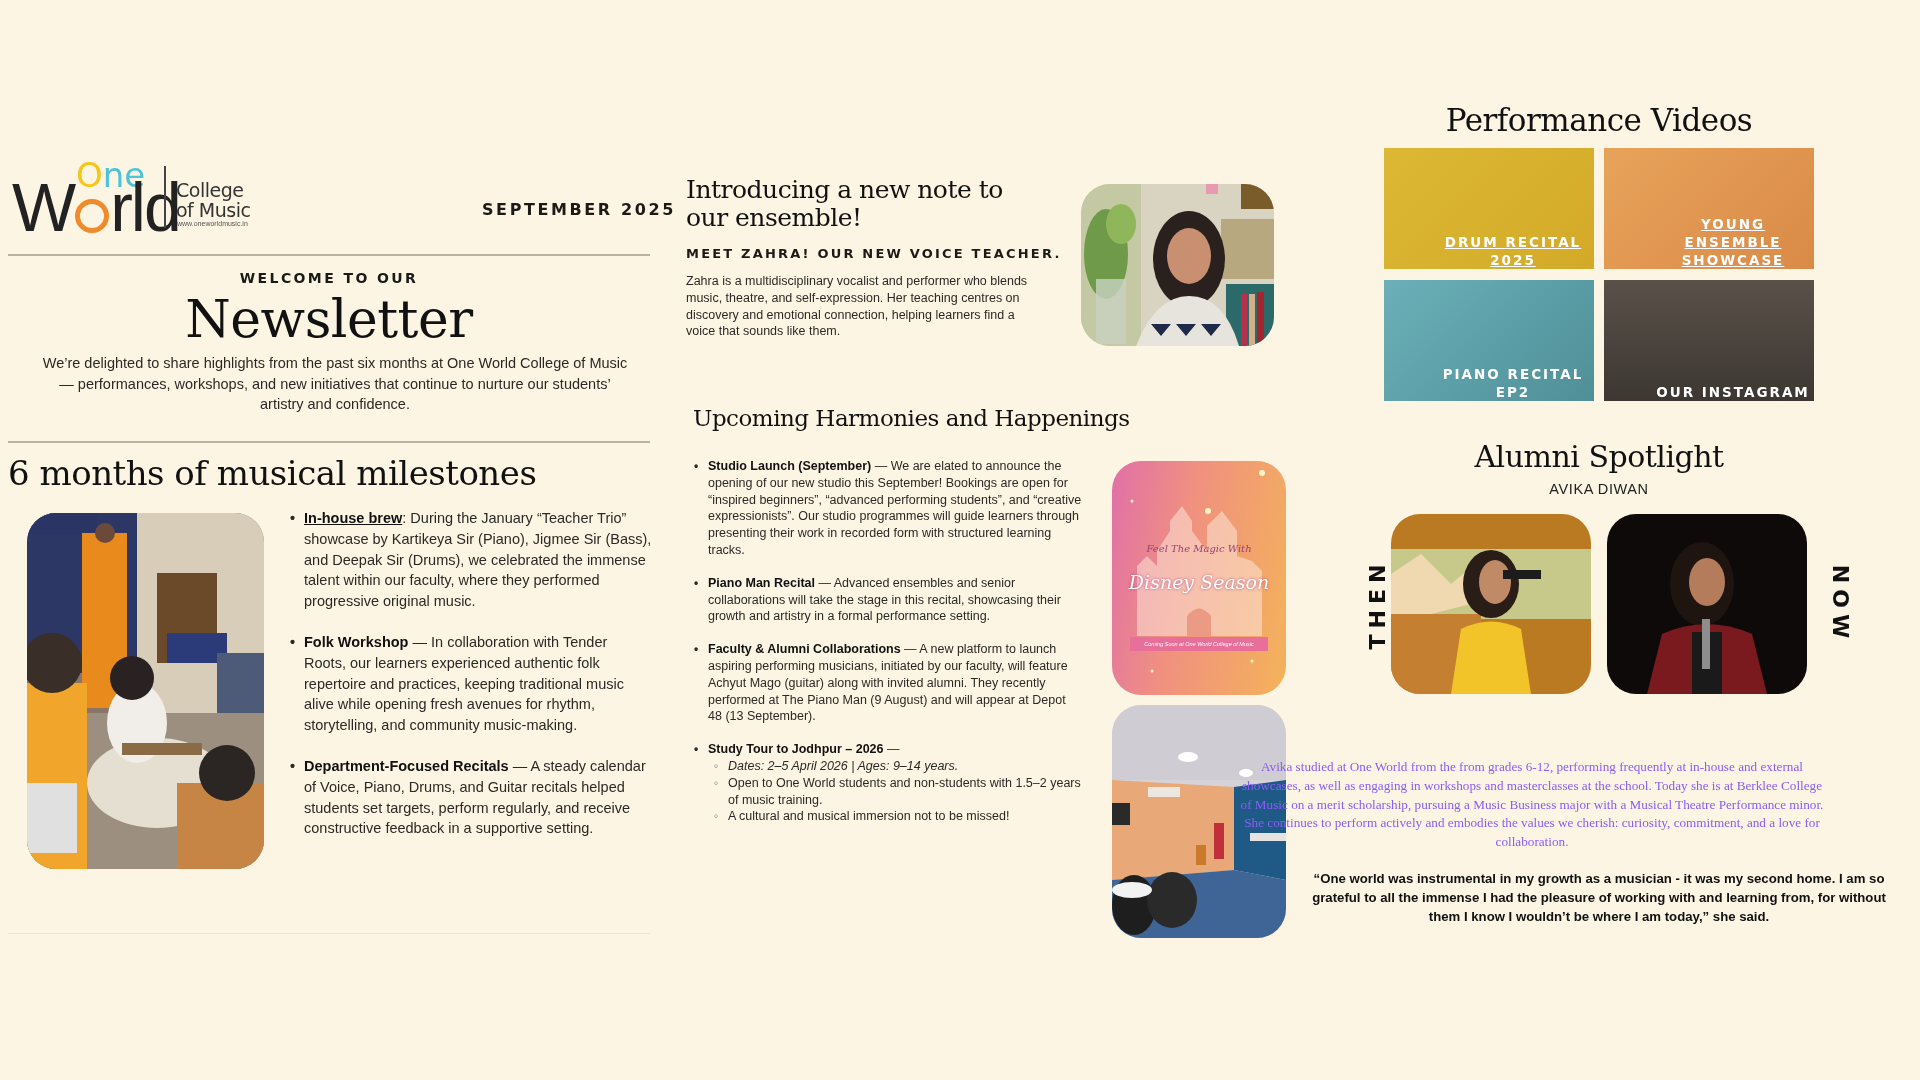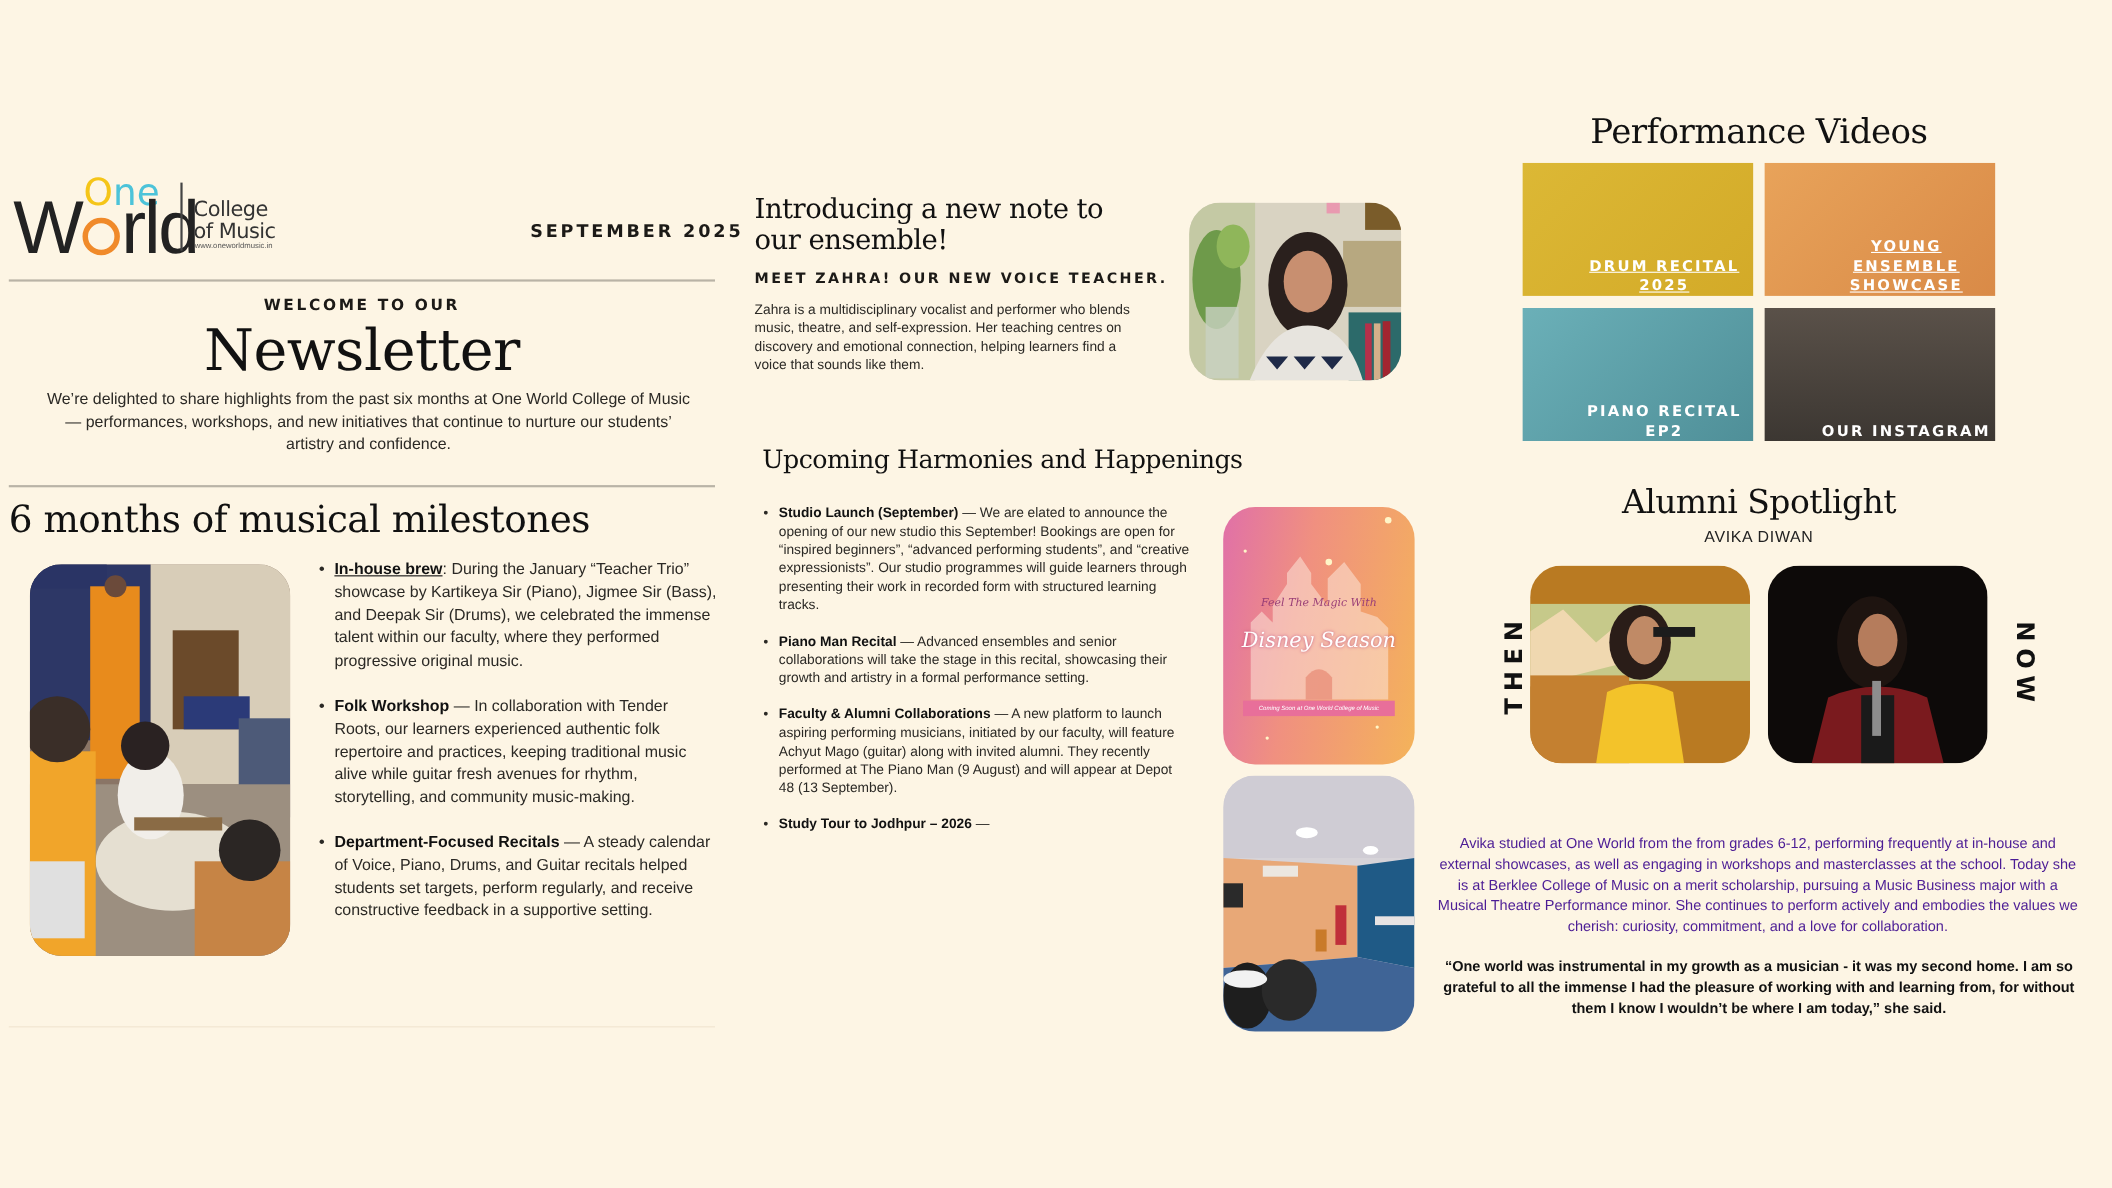--- a/index.html
+++ b/index.html
@@ -60,21 +60,21 @@
   .tile .bg { position: absolute; inset: 0; }
   .tile span.lbl { position: relative; color: #fff; font-family: "DejaVu Sans", sans-serif; font-weight: bold; font-size: 13.5px; letter-spacing: 2px; line-height: 18px; text-transform: uppercase; }
   .tile span.lbl.ul { text-decoration: underline; }
 
   .alumni-title { left: 1384px; width: 430px; top: 437px; text-align: center; font-size: 30px; line-height: 40px; }
   .alumni-name { left: 1384px; width: 430px; top: 481px; text-align: center; font-size: 14.5px; letter-spacing: 0.6px; color: #222; }
   .vert { position: absolute; font-family: "DejaVu Sans", sans-serif; font-weight: bold; font-size: 22px; letter-spacing: 6px; color: #111; }
   .then { left: 1332px; top: 592px; transform: rotate(-90deg); transform-origin: center; width: 90px; text-align: center; }
   .now { left: 1795px; top: 592px; transform: rotate(90deg); transform-origin: center; width: 90px; text-align: center; }
 
-  .alumni-text { left: 1305px; width: 586px; top: 758px; text-align: center; font-size: 13.2px; line-height: 18.8px; color: #4c1d95; }
+  .alumni-text { left: 1239px; width: 586px; top: 758px; text-align: center; font-size: 13.2px; line-height: 18.8px; color: #8b5cf6; font-family: Liberation Serif, serif; }
   .quote { left: 1310px; width: 578px; top: 870px; text-align: center; font-size: 13.2px; line-height: 18.8px; font-weight: bold; color: #111; }
 </style>
 </head>
 <body>
 
 <div class="abs logo">
   <div class="one"><span class="o">O</span><span class="ne">ne</span></div>
   <div class="world">W<span class="oo"></span>rld</div>
   <div class="vbar"></div>
   <div class="college">
@@ -114,21 +114,21 @@
     <circle cx="25" cy="150" r="30" fill="#3a2e28"></circle>
     <rect x="0" y="270" width="50" height="70" fill="#e0e0e0"></rect>
     <rect x="150" y="270" width="87" height="86" fill="#c68445"></rect>
     <circle cx="200" cy="260" r="28" fill="#2b2624"></circle>
     <rect x="95" y="230" width="80" height="12" fill="#8a6b45"></rect>
   </svg>
 </div>
 
 <ul class="abs bullets left-bullets body-text">
   <li><span class="b u">In-house brew</span><span>: </span><span>During the January “Teacher Trio” showcase by Kartikeya Sir (Piano), Jigmee Sir (Bass), and Deepak Sir (Drums), we celebrated the immense talent within our faculty, where they performed progressive original music.</span></li>
-  <li><span class="b">Folk Workshop</span><span> — </span><span>In collaboration with Tender Roots, our learners experienced authentic folk repertoire and practices, keeping traditional music alive while guitar fresh avenues for rhythm, storytelling, and community music-making.</span></li>
+  <li><span class="b">Folk Workshop</span><span> — </span><span>In collaboration with Tender Roots, our learners experienced authentic folk repertoire and practices, keeping traditional music alive while opening fresh avenues for rhythm, storytelling, and community music-making.</span></li>
   <li><span class="b">Department-Focused Recitals</span><span> — </span><span>A steady calendar of Voice, Piano, Drums, and Guitar recitals helped students set targets, perform regularly, and receive constructive feedback in a supportive setting.</span></li>
 </ul>
 
 <div class="divider" style="left:8px; top:933px; width:642px; height:1px; background:#efe4cf;"></div>
 
 <div class="abs intro-title serif-display">Introducing a new note to our ensemble!</div>
 <div class="abs meet caps">MEET ZAHRA! OUR NEW VOICE TEACHER.</div>
 <div class="abs zahra-text small-text">Zahra is a multidisciplinary vocalist and performer who blends music, theatre, and self-expression. Her teaching centres on discovery and emotional connection, helping learners find a voice that sounds like them.</div>
 
 <div class="photo" style="left:1081px; top:184px; width:193px; height:162px;">
@@ -152,20 +152,25 @@
   </svg>
 </div>
 
 <div class="abs upcoming-title serif-display">Upcoming Harmonies and Happenings</div>
 
 <ul class="abs bullets mid-bullets small-text">
   <li><span class="b">Studio Launch (September)</span><span> — We are elated to announce the opening of our new studio this September! Bookings are open for “inspired beginners”, “advanced performing students”, and “creative expressionists”. Our studio programmes will guide learners through presenting their work in recorded form with structured learning tracks.</span></li>
   <li><span class="b">Piano Man Recital</span><span> — Advanced ensembles and senior collaborations will take the stage in this recital, showcasing their growth and artistry in a formal performance setting.</span></li>
   <li><span class="b">Faculty &amp; Alumni Collaborations</span><span> — A new platform to launch aspiring performing musicians, initiated by our faculty, will feature Achyut Mago (guitar) along with invited alumni. They recently performed at The Piano Man (9 August) and will appear at Depot 48 (13 September).</span></li>
   <li><span class="b">Study Tour to Jodhpur – 2026</span><span> —</span>
+    <ul class="sub">
+      <li class="i">Dates: 2–5 April 2026 | Ages: 9–14 years.</li>
+      <li>Open to One World students and non-students with 1.5–2 years of music training.</li>
+      <li>A cultural and musical immersion not to be missed!</li>
+    </ul>
   </li>
 </ul>
 
 <div class="photo" style="left:1112px; top:461px; width:174px; height:234px; background: linear-gradient(100deg, #e070a8 0%, #f09080 40%, #f4b35a 100%);">
   <svg viewBox="0 0 174 234" preserveAspectRatio="none" style="position:absolute; inset:0;">
     <path d="M25 175 L25 105 L35 95 L45 105 L45 90 L58 70 L58 60 L70 45 L80 60 L80 70 L95 90 L95 65 L110 50 L125 70 L125 95 L140 100 L150 110 L150 175 Z" fill="#fce6d8" opacity="0.55"></path>
     <path d="M75 175 L75 155 Q87 140 99 155 L99 175 Z" fill="#e9907a" opacity="0.8"></path>
     <circle cx="96" cy="50" r="3" fill="#fff6c8"></circle>
     <circle cx="150" cy="12" r="3" fill="#fff6c8"></circle>
     <circle cx="20" cy="40" r="1.5" fill="#fff6c8"></circle>

